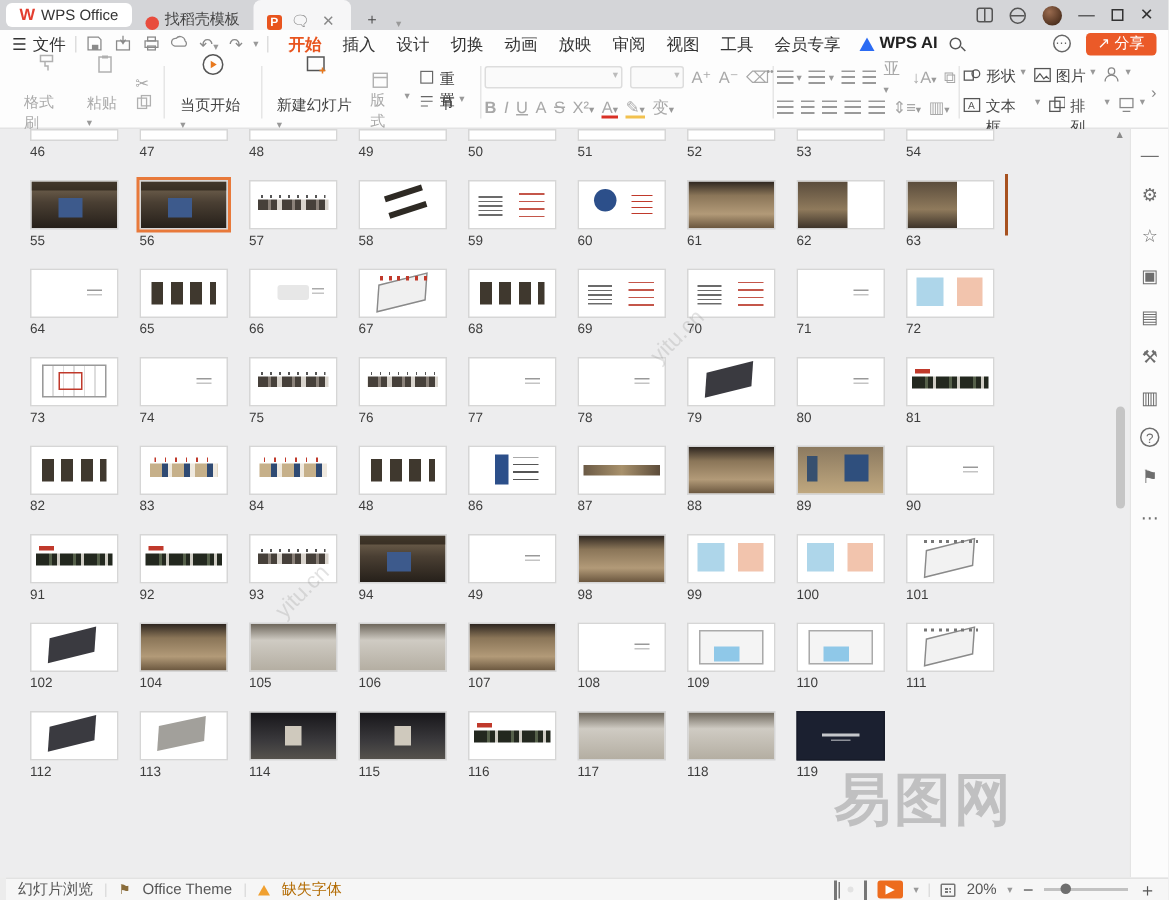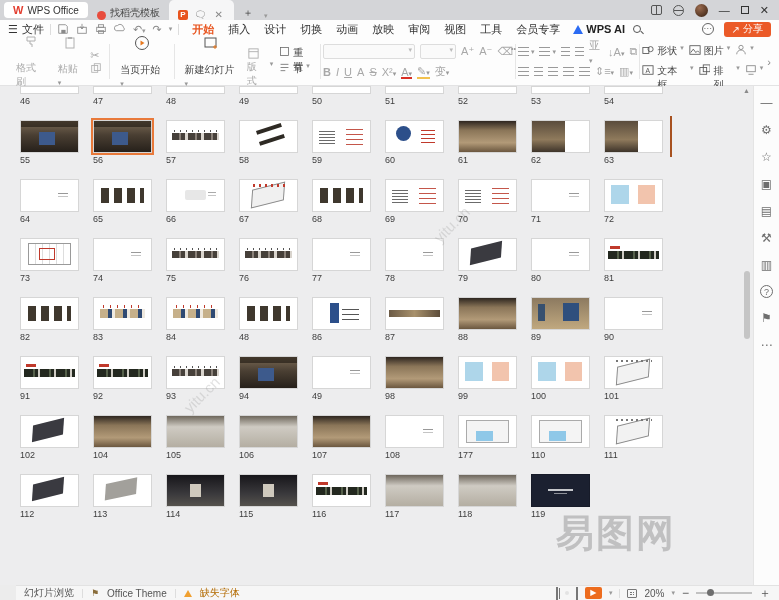--- a/index.html
+++ b/index.html
@@ -173,21 +173,21 @@
   .vscroll { position:absolute; right:2px; top:0; bottom:0; width:7px; }
   .scroll-up { position:absolute; right:1px; top:1px; font-size:7px; color:#8a8a8a; }
   .vthumb { position:absolute; top:185px; height:68px; width:6px; background:#c5c5c5; border-radius:3px; }
   .wm-big { position:absolute; left:556px; top:422px; font-size:38px; font-weight:bold;
     color:rgba(125,125,125,.4); letter-spacing:2px; pointer-events:none; }
   .wm-diag { position:absolute; color:rgba(150,150,150,.28); pointer-events:none; transform:rotate(-45deg); }
   .wm1 { left:430px; top:130px; font-size:15px; }
   .wm2 { left:180px; top:300px; font-size:15px; }
 
   
-  .statusbar { position:absolute; left:16px; right:0; bottom:0; height:15px; background:#f6f6f6;
+  .statusbar { position:absolute; left:4px; right:0; bottom:0; height:15px; background:#f6f6f6;
     border-top:1px solid #e2e2e2; display:flex; align-items:center; font-size:10px; color:#555;
     padding:0 8px; gap:8px; }
   .s-sep { width:1px; height:9px; background:#ddd; }
   .s-flag { color:#8a6d3b; font-size:9px; }
   .warn-tri { width:0; height:0; border-left:4px solid transparent; border-right:4px solid transparent;
     border-bottom:7px solid #f0a030; display:inline-block; }
   .sb-right { margin-left:auto; display:flex; align-items:center; gap:7px; }
   .v-ico { width:11px; height:9px; border:1px solid #777; position:relative; }
   .v-ico.normal:after { content:""; position:absolute; left:2px; top:0; bottom:0; width:1px; background:#777; }
   .v-ico.sorter { border:none; width:11px; height:9px;
@@ -717,21 +717,21 @@
       <div class="cell">
         <div class="thumb t-render-warm"></div>
         <div class="num">107</div>
       </div>
       <div class="cell">
         <div class="thumb t-white-text"></div>
         <div class="num">108</div>
       </div>
       <div class="cell">
         <div class="thumb t-plan-blue"></div>
-        <div class="num">177</div>
+        <div class="num">109</div>
       </div>
       <div class="cell">
         <div class="thumb t-plan-blue"></div>
         <div class="num">110</div>
       </div>
       <div class="cell">
         <div class="thumb t-axono-line"></div>
         <div class="num">111</div>
       </div>
       <div class="cell">

